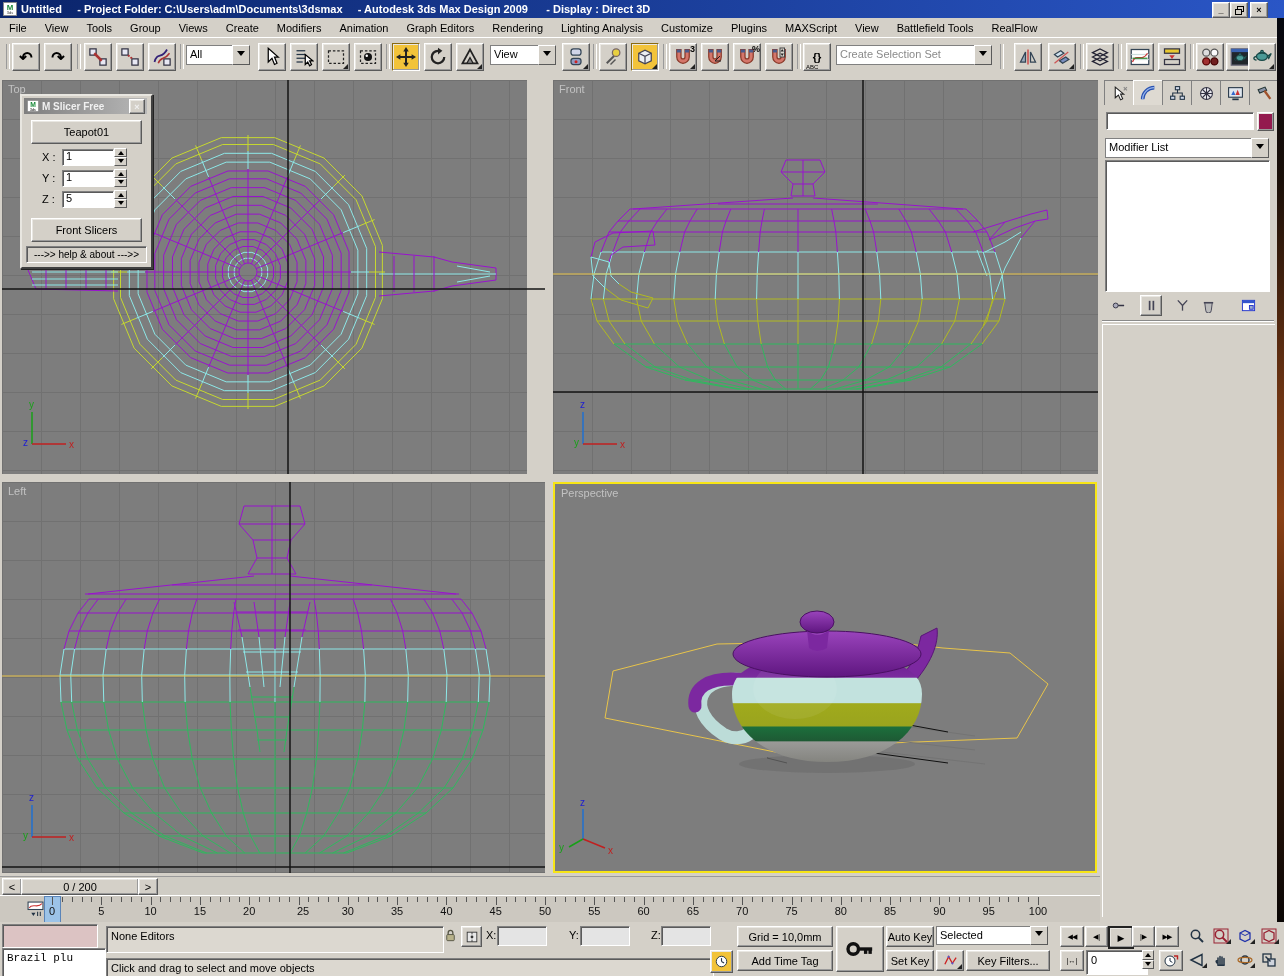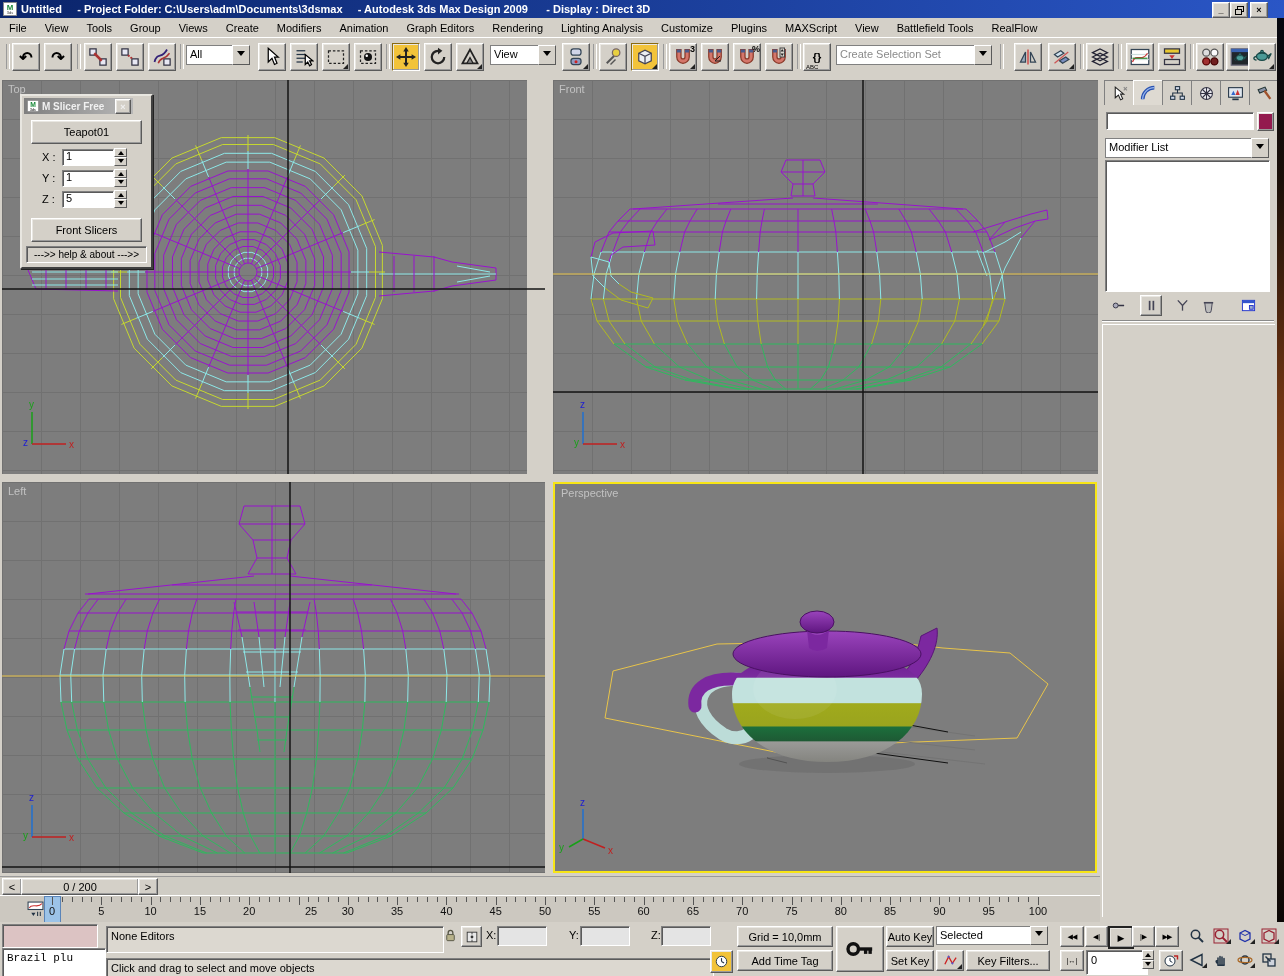--- a/index.html
+++ b/index.html
@@ -28,21 +28,21 @@
   .ddarrow{width:16px;background:#d4d0c8;border:1px solid;border-color:#fff #5a5a5a #5a5a5a #fff;display:flex;align-items:center;justify-content:center;}
   .tri-dn{width:0;height:0;border:4px solid transparent;border-top:5px solid #000;margin-top:4px;}
   .fly::after{content:"";position:absolute;right:1px;bottom:1px;border-left:5px solid transparent;border-bottom:5px solid #222;}
   
   .vp{position:absolute;background-color:#7d7d7d;background-image:linear-gradient(#717171 1px,transparent 1px),linear-gradient(90deg,#717171 1px,transparent 1px);background-size:39px 39px;}
   .vp-label{position:absolute;left:6px;top:3px;color:#c2c2c2;font-size:11px;z-index:5;}
   .vp svg.wire{position:absolute;left:0;top:0;z-index:2;}
   #vp-persp{background-image:none;border:2px solid #f7e516;}
   
   #slicer{left:20px;top:94px;width:129px;height:171px;background:#d4d0c8;border:2px solid;border-color:#e8e6e0 #404040 #404040 #e8e6e0;z-index:30;box-shadow:1px 1px 0 #222;}
-  #slicer .dtitle{position:absolute;left:2px;top:2px;right:18px;height:16px;background:linear-gradient(to right,#7f7f7f,#b8b8b8);display:flex;align-items:center;color:#f0f0f0;font-weight:bold;font-size:10px;}
+  #slicer .dtitle{position:absolute;left:2px;top:2px;right:4px;height:16px;background:linear-gradient(to right,#7f7f7f,#b8b8b8);display:flex;align-items:center;color:#f0f0f0;font-weight:bold;font-size:10px;}
   .spinner{width:13px;display:flex;flex-direction:column;}
   .spinner div{flex:1;background:#d4d0c8;border:1px solid;border-color:#fff #5a5a5a #5a5a5a #fff;display:flex;align-items:center;justify-content:center;}
   .spin-up{width:0;height:0;border:3px solid transparent;border-bottom:4px solid #000;margin-top:-2px;}
   .spin-dn{width:0;height:0;border:3px solid transparent;border-top:4px solid #000;margin-bottom:-2px;}
   
   #cmdpanel{left:1100px;top:76px;width:177px;height:846px;background:#d4d0c8;}
   .ptab{position:absolute;top:4px;width:28px;height:24px;border:1px solid #808080;border-bottom:none;background:#d4d0c8;display:flex;align-items:center;justify-content:center;}
   .ptab.on{background:#dedad2;border-color:#fff #555 #dedad2 #fff;}
   
   #timeslider{left:0;top:876px;width:1100px;height:18px;background:#cfccc4;border-top:1px solid #9a9a9a;}
@@ -1266,21 +1266,21 @@
       <div class="tick" style="left: 998.56px; height: 5px;"></div>
       <div class="tick" style="left: 1008.42px; height: 5px;"></div>
       <div class="tick" style="left: 1018.28px; height: 5px;"></div>
       <div class="tick" style="left: 1028.14px; height: 5px;"></div>
       <div class="tick" style="left: 1038px; height: 8px;"></div>
       <div class="ticklabel" style="left: 52px;">0</div>
       <div class="ticklabel" style="left: 101.3px;">5</div>
       <div class="ticklabel" style="left: 150.6px;">10</div>
       <div class="ticklabel" style="left: 199.9px;">15</div>
       <div class="ticklabel" style="left: 249.2px;">20</div>
-      <div class="ticklabel" style="left: 311px;">25</div>
+      <div class="ticklabel" style="left: 303px;">25</div>
       <div class="ticklabel" style="left: 347.8px;">30</div>
       <div class="ticklabel" style="left: 397.1px;">35</div>
       <div class="ticklabel" style="left: 446.4px; text-align: center;">40</div>
       <div class="ticklabel" style="left: 495.7px;">45</div>
       <div class="ticklabel" style="left: 545px;">50</div>
       <div class="ticklabel" style="left: 594.3px;">55</div>
       <div class="ticklabel" style="left: 643.6px;">60</div>
       <div class="ticklabel" style="left: 692.9px;">65</div>
       <div class="ticklabel" style="left: 742.2px;">70</div>
       <div class="ticklabel" style="left: 791.5px;">75</div>

